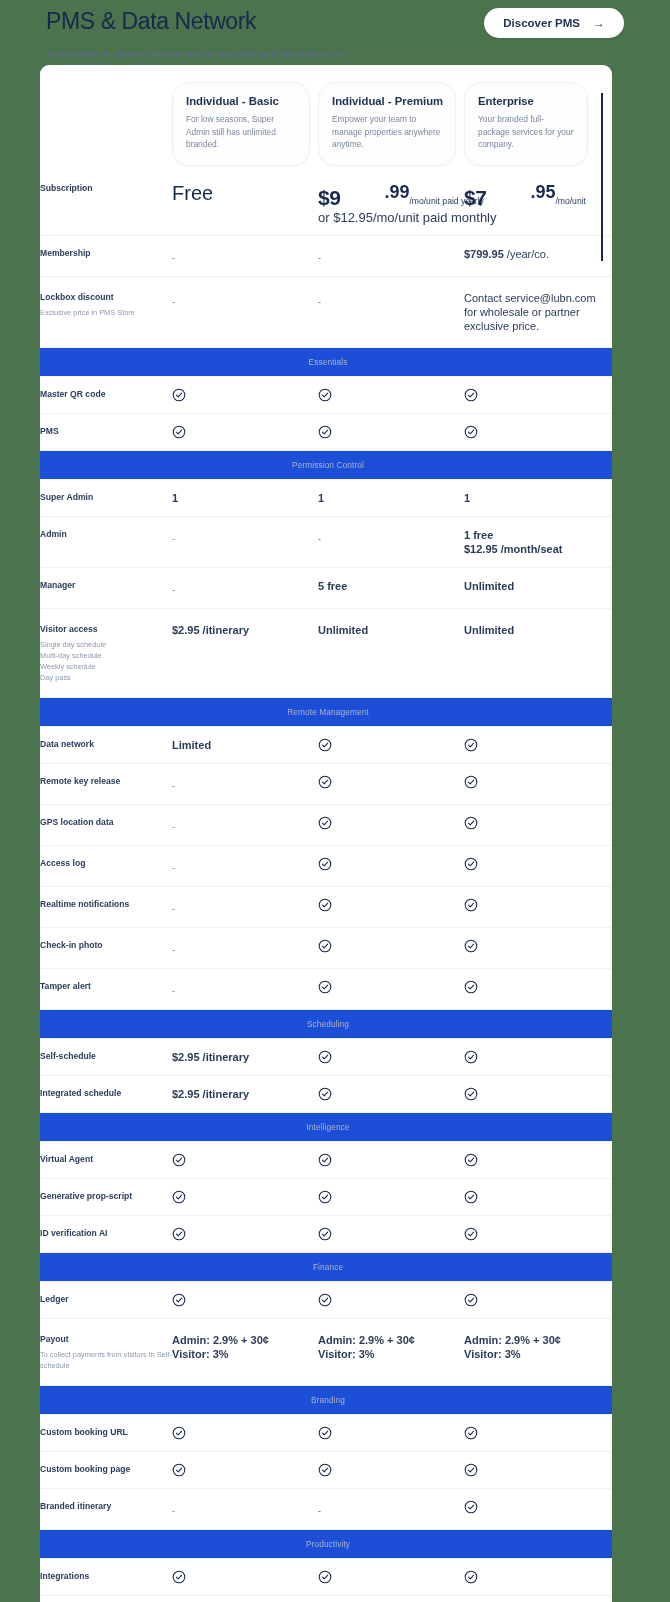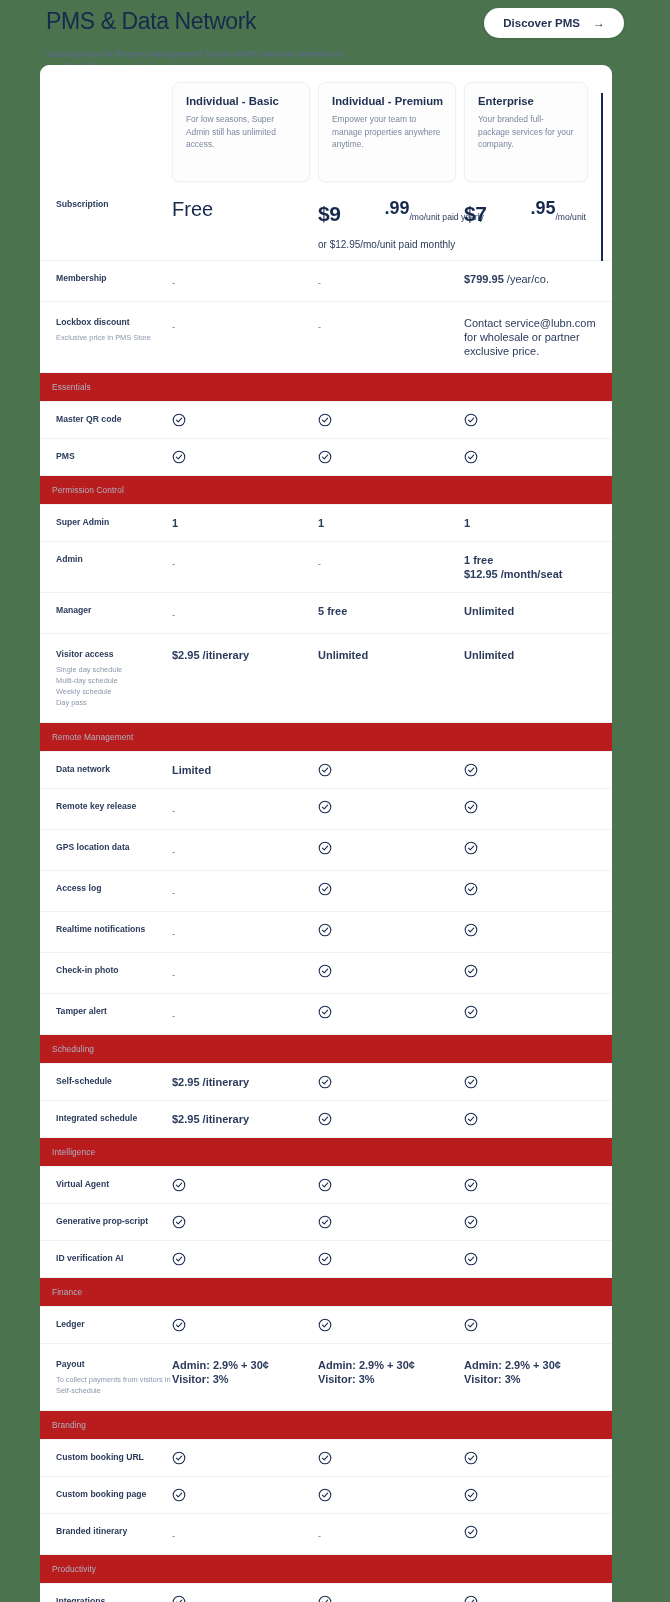--- a/index.html
+++ b/index.html
@@ -78,33 +78,33 @@
     width: 1.6px;
     height: 168px;
     background: #17294d;
   }
 
   
   .grid-row {
     display: flex;
     align-items: flex-start;
   }
-  .col-label   { width: 132px; flex: none; padding-left: 16px; }
+  .col-label   { width: 132px; flex: none; }
   .col-plan    { width: 146px; flex: none; }
   .col-plan.last { width: 132px; }
 
   
   .plan-head-row {
     padding: 17px 0 2px 0;
   }
   .plan-card {
     background: #fdfdfe;
     border: 1px solid #eef0f5;
-    border-radius: 7px;
-    padding: 12px 13px 30px 13px;
+    border-radius: 17px;
+    padding: 12px 13px 14px 13px;
     margin-right: 8px;
     box-shadow: 0 1px 2px rgba(23,41,77,0.04);
     min-height: 62px;
   }
   .plan-name {
     font-size: 11.3px;
     font-weight: bold;
     color: #1e3050;
     margin-bottom: 6px;
     white-space: nowrap;
@@ -141,22 +141,23 @@
     font-weight: bold;
     color: #2b3b5b;
     line-height: 14px;
   }
   .fval.normal { font-weight: normal; }
   .dash { font-size: 9px; color: #5a6a86; font-weight: normal; }
 
   
   .section-row {
     border-top: 1px solid #f0f2f6;
-    background: #b91c1c;
-    padding: 9px 0 9px 12px;
+    background: #1d4ed8;
+    padding: 9px 0 9px 4px;
+    text-align: center;
   }
   .section-label {
     font-size: 8.3px;
     color: #aab3c4;
     letter-spacing: 0.1px;
   }
 
   
   .price-row { border-top: none; padding: 14px 0 10px 0; }
   .price-big {
@@ -167,23 +168,22 @@
   .price-amount { font-size: 21px; letter-spacing: -0.5px; }
   .price-cents  { font-size: 18px; vertical-align: 7px; margin-left: 44px; }
   .price-unit {
     font-size: 8.6px;
     font-weight: normal;
     color: #2b3b5b;
     vertical-align: 1px;
   }
   .price-free { font-size: 20px; font-weight: normal; color: #17294d; }
   .price-alt {
-    font-size: 10px;
+    font-size: 13px;
     color: #2b3b5b;
-    margin-top: 13px;
     white-space: nowrap;
   }
 
   
   .check-icon { display: block; width: 14px; height: 14px; }
   .check-icon svg { display: block; }
 </style>
 </head>
 <body>
 
@@ -198,21 +198,21 @@
   <div class="page-subtitle">Subscriptions for Property Management System (PMS) and data network are bundled, billed separately from device pricing.</div>
 </div>
 
 <div class="table-card">
 
   <div class="grid-row plan-head-row">
     <div class="col-label"></div>
     <div class="col-plan">
       <div class="plan-card">
         <div class="plan-name">Individual - Basic</div>
-        <div class="plan-desc">For low seasons, Super Admin still has unlimited access.</div>
+        <div class="plan-desc">For low seasons, Super Admin still has unlimited branded.</div>
       </div>
     </div>
     <div class="col-plan">
       <div class="plan-card">
         <div class="plan-name">Individual - Premium</div>
         <div class="plan-desc">Empower your team to manage properties anywhere anytime.</div>
       </div>
     </div>
     <div class="col-plan last">
       <div class="plan-card">

